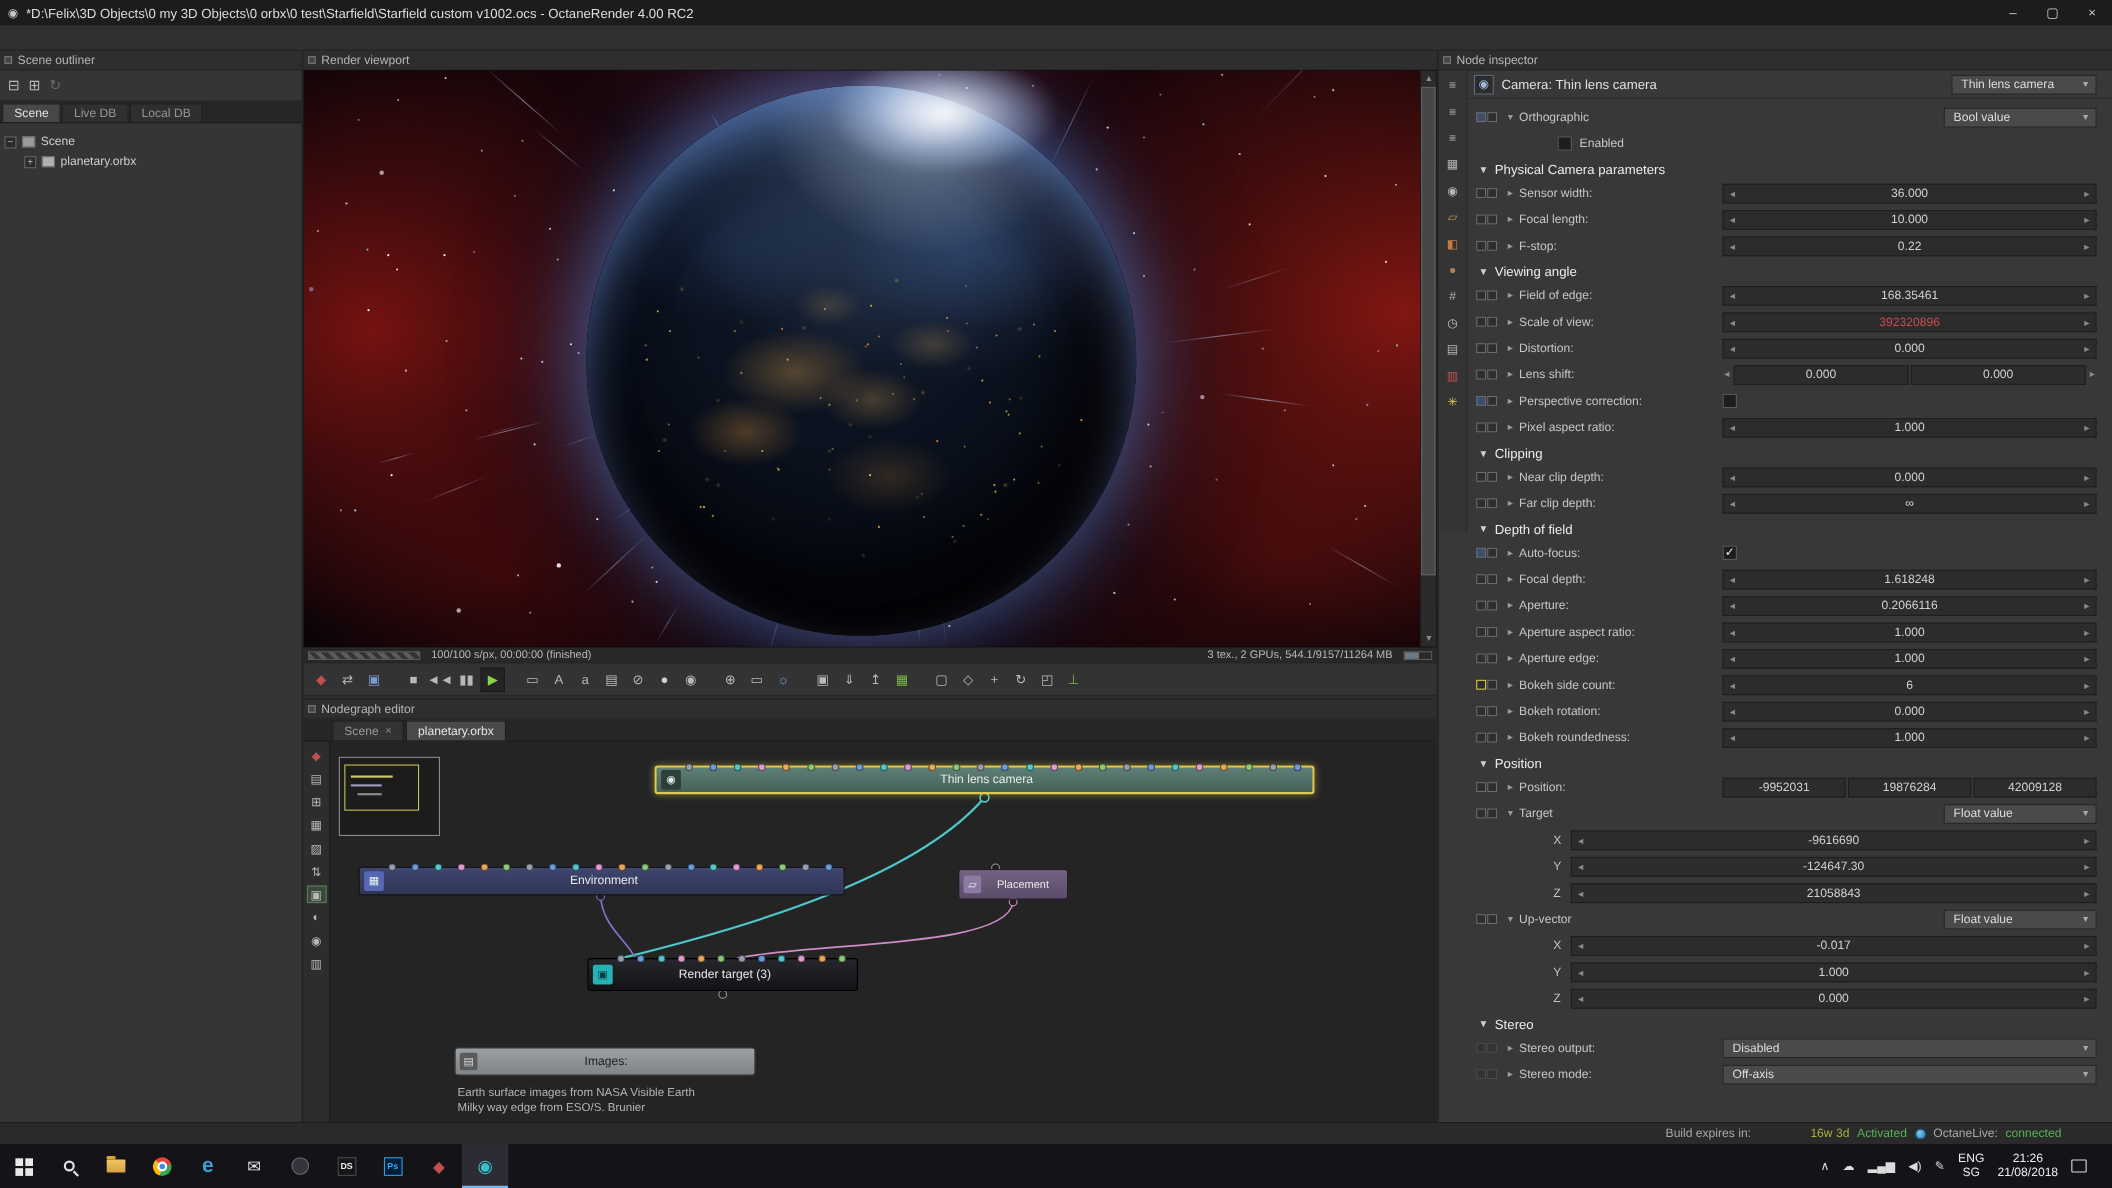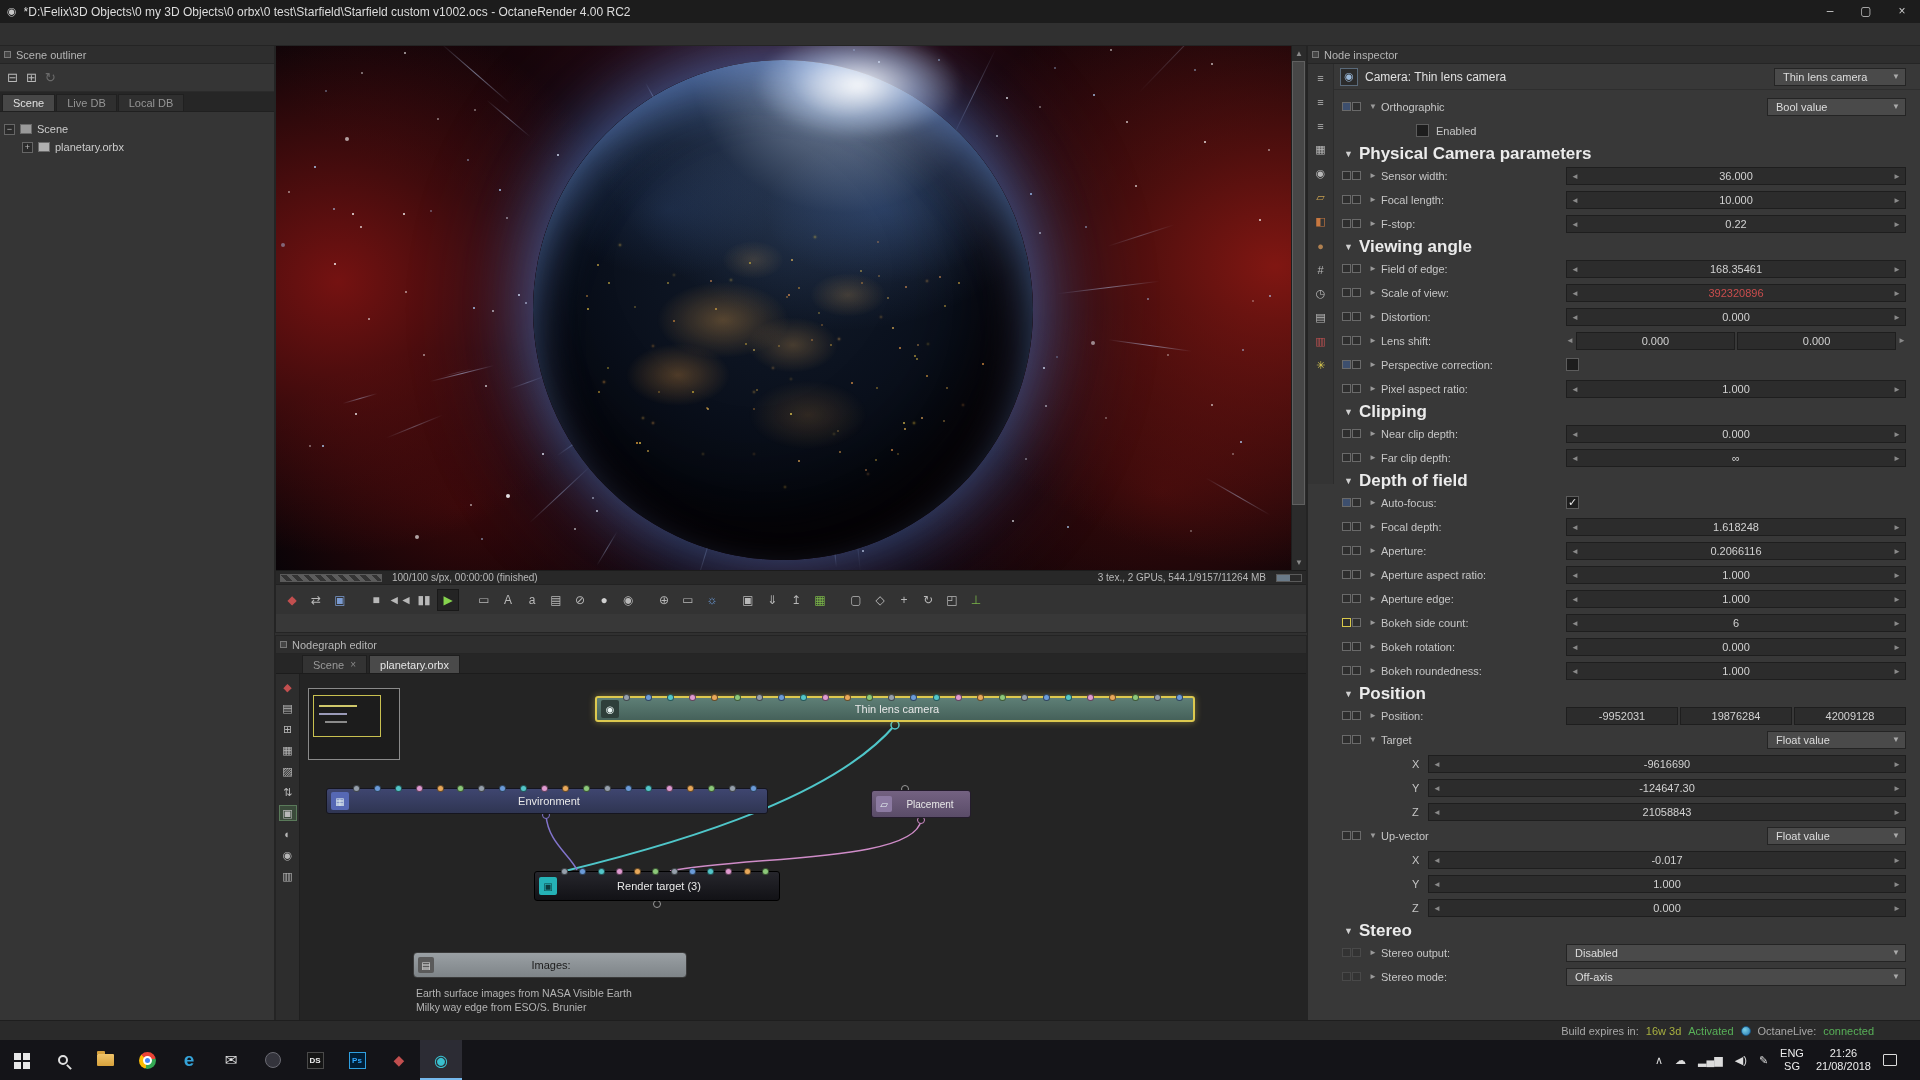--- a/index.html
+++ b/index.html
@@ -158,21 +158,21 @@
 .dd{height:18px;background:#4a4a4a;border:1px solid #242424;display:flex;align-items:center;
  justify-content:space-between;font-size:11px;color:#ddd;padding:0 5px 0 8px;flex:none;}
 .dd .dda{font-size:8px;color:#aaa;margin-left:6px;}
 .dd.type{width:132px;}
 .dd.inline{width:139px;}
 .dd.full{width:340px;}
 .rows{padding:6px 14px 0 8px;}
 .row{display:flex;align-items:center;height:21px;margin-bottom:3px;}
 .sec{display:flex;align-items:center;height:18px;margin:4px 0 2px 2px;gap:6px;}
 .sec .sarr{font-size:9px;color:#cfcfcf;}
-.sec .slbl{font-size:17px;font-weight:bold;color:#ebebeb;}
+.sec .slbl{font-size:12px;font-weight:normal;color:#ebebeb;}
 .ip{display:flex;gap:1px;margin-right:6px;flex:none;}
 .ip span{width:9px;height:9px;background:#2e2e2e;border:1px solid #6a6a6a;display:block;}
 .ip.blue span:first-child{background:#3d4f6e;}
 .ip.yellow span:first-child{border-color:#d8c84a;}
 .ip.gray span{border-color:#494949;background:#333;}
 .exp{width:12px;font-size:8px;color:#9a9a9a;text-align:center;margin-right:2px;flex:none;}
 .lbl{flex:1;font-size:11px;color:#c6c6c6;white-space:nowrap;overflow:hidden;}
 .track{width:340px;height:18px;background:#2c2c2c;border:1px solid #1e1e1e;position:relative;
  display:flex;align-items:center;justify-content:center;font-size:11px;color:#d2d2d2;flex:none;}
 .track.wide{flex:1;width:auto;}
@@ -188,21 +188,21 @@
  font-size:11px;line-height:11px;text-align:center;flex:none;}
 .row.xyz{padding-left:70px;}
 .xyzl{width:16px;font-size:11px;color:#c6c6c6;flex:none;}
 .row.subcheck{padding-left:74px;gap:7px;}
 .row.subcheck .lbl{flex:none;}
 
 
 .statusbar{position:absolute;left:0;top:1020px;width:1920px;height:20px;background:#2a2a2a;
  border-top:1px solid #1e1e1e;display:flex;align-items:center;justify-content:flex-end;
  gap:7px;padding-right:46px;font-size:11px;color:#a8a8a8;}
-.sb-olive{color:#a8b040;}
+.sb-olive{color:#a8b040;margin-left:47px;}
 .sb-green{color:#58b058;}
 .badge{width:10px;height:10px;border-radius:50%;flex:none;
  background:radial-gradient(circle at 35% 35%, #7ad0e8, #2878b0);border:1px solid #1a5a88;}
 
 
 .taskbar{position:absolute;left:0;top:1040px;width:1920px;height:40px;background:#141418;
  display:flex;align-items:stretch;}
 .tb-apps{display:flex;}
 .tb-app{width:42px;display:flex;align-items:center;justify-content:center;position:relative;}
 .tb-app.active{background:#2c2c34;box-shadow:inset 0 -2px 0 #76b9ed;}
@@ -271,20 +271,24 @@
       </div>
       <div class="tree-row child">
         <span class="expander">+</span>
         <span class="tree-icon doc"></span>
         <span>planetary.orbx</span>
       </div>
     </div>
   </div>
 
   <div class="panel vp-panel">
+    <div class="ptitle">
+      <span class="grip"></span>
+      <span>Render viewport</span>
+    </div>
     <div class="vp-canvas">
       <div class="nebula"></div>
       <div class="stars" id="stars" style="box-shadow: rgba(255, 255, 255, 0.53) 492px 504px 0px 0px, rgba(255, 255, 255, 0.94) 266px 407px 0px 0px, rgba(255, 255, 255, 0.46) 749px 412px 0px 0px, rgba(255, 255, 255, 0.45) 33px 399px 0px 0px, rgba(255, 255, 255, 0.44) 470px 350px 0px 0px, rgba(255, 255, 255, 0.93) 281px 108px 0px 0px, rgba(255, 255, 255, 0.89) 231px 449px 0px 1px, rgba(255, 255, 255, 0.77) 586px 504px 0px 0px, rgba(255, 255, 255, 0.69) 128px 6px 0px 0px, rgba(180, 215, 255, 0.52) 918px 23px 0px 0px, rgba(255, 255, 255, 0.43) 588px 415px 0px 0px, rgba(255, 255, 255, 0.46) 372px 407px 0px 0px, rgba(255, 255, 255, 0.56) 147px 308px 0px 0px, rgba(255, 255, 255, 0.47) 464px 412px 0px 1px, rgba(180, 215, 255, 0.58) 966px 303px 0px 0px, rgba(255, 255, 255, 0.61) 769px 359px 0px 0px, rgba(255, 255, 255, 0.76) 209px 339px 0px 0px, rgba(180, 215, 255, 0.57) 450px 25px 0px 1px, rgba(180, 215, 255, 0.54) 662px 13px 0px 0px, rgba(255, 255, 255, 0.63) 140px 490px 0px 1px, rgba(180, 215, 255, 0.55) 871px 252px 0px 0px, rgba(255, 255, 255, 0.64) 249px 256px 0px 0px, rgba(180, 215, 255, 0.88) 964px 395px 0px 0px, rgba(255, 255, 255, 0.9) 646px 357px 0px 0px, rgba(180, 215, 255, 0.45) 458px 123px 0px 0px, rgba(255, 255, 255, 0.52) 522px 55px 0px 0px, rgba(255, 255, 255, 0.83) 320px 464px 0px 0px, rgba(255, 255, 255, 0.61) 70px 92px 0px 1px, rgba(255, 255, 255, 0.63) 544px 473px 0px 0px, rgba(255, 255, 255, 0.59) 194px 458px 0px 0px, rgba(180, 215, 255, 0.41) 154px 164px 0px 0px, rgba(255, 255, 255, 0.45) 198px 63px 0px 0px, rgba(180, 215, 255, 0.93) 38px 120px 0px 0px, rgba(255, 255, 255, 0.67) 935px 358px 0px 0px, rgba(255, 255, 255, 0.56) 426px 200px 0px 0px, rgba(255, 255, 255, 0.65) 92px 272px 0px 0px, rgba(180, 215, 255, 0.76) 506px 268px 0px 0px, rgba(255, 255, 255, 0.93) 242px 248px 0px 0px, rgba(180, 215, 255, 0.5) 623px 195px 0px 0px, rgba(255, 255, 255, 0.54) 322px 182px 0px 0px, rgba(180, 215, 255, 0.66) 427px 113px 0px 0px, rgba(255, 255, 255, 0.7) 544px 122px 0px 0px, rgba(255, 255, 255, 0.65) 763px 186px 0px 0px, rgba(180, 215, 255, 0.35) 780px 310px 0px 0px, rgba(255, 255, 255, 0.89) 79px 367px 0px 0px, rgba(255, 255, 255, 0.95) 344px 122px 0px 0px, rgba(255, 255, 255, 0.74) 850px 75px 0px 0px, rgba(180, 215, 255, 0.67) 457px 44px 0px 0px, rgba(255, 255, 255, 0.36) 829px 371px 0px 0px, rgba(255, 255, 255, 0.49) 161px 72px 0px 0px, rgba(180, 215, 255, 0.91) 223px 143px 0px 0px, rgba(255, 255, 255, 0.53) 992px 103px 0px 0px, rgba(255, 255, 255, 0.56) 316px 451px 0px 0px, rgba(180, 215, 255, 0.9) 46px 399px 0px 0px, rgba(180, 215, 255, 0.76) 738px 183px 0px 0px, rgba(255, 255, 255, 0.54) 12px 145px 0px 0px, rgba(255, 255, 255, 0.83) 983px 173px 0px 0px, rgba(180, 215, 255, 0.83) 791px 480px 0px 0px, rgba(255, 255, 255, 0.53) 85px 26px 0px 0px, rgba(255, 255, 255, 0.7) 564px 350px 0px 0px, rgba(255, 255, 255, 0.35) 976px 254px 0px 0px, rgba(255, 255, 255, 0.78) 84px 180px 0px 0px, rgba(180, 215, 255, 0.44) 470px 431px 0px 0px, rgba(255, 255, 255, 0.76) 602px 15px 0px 0px, rgba(255, 255, 255, 0.85) 544px 174px 0px 0px, rgba(180, 215, 255, 0.57) 402px 241px 0px 0px, rgba(255, 255, 255, 0.92) 127px 167px 0px 0px, rgba(255, 255, 255, 0.53) 816px 296px 0px 1px, rgba(180, 215, 255, 0.63) 365px 66px 0px 0px, rgba(180, 215, 255, 0.59) 654px 70px 0px 0px, rgba(255, 255, 255, 0.37) 341px 228px 0px 1px, rgba(180, 215, 255, 0.91) 197px 261px 0px 0px, rgba(255, 255, 255, 0.66) 298px 482px 0px 0px, rgba(255, 255, 255, 0.69) 935px 17px 0px 0px, rgba(180, 215, 255, 0.64) 343px 356px 0px 0px, rgba(180, 215, 255, 0.59) 205px 492px 0px 0px, rgba(255, 255, 255, 0.77) 736px 474px 0px 0px, rgba(255, 255, 255, 0.74) 720px 89px 0px 0px, rgba(255, 255, 255, 0.6) 129px 245px 0px 0px, rgba(180, 215, 255, 0.44) 778px 21px 0px 0px, rgba(255, 255, 255, 0.37) 914px 484px 0px 0px, rgba(180, 215, 255, 0.55) 318px 308px 0px 0px, rgba(255, 255, 255, 0.84) 561px 268px 0px 1px, rgba(180, 215, 255, 0.56) 809px 180px 0px 0px, rgba(255, 255, 255, 0.95) 321px 238px 0px 0px, rgba(255, 255, 255, 0.95) 58px 217px 0px 0px, rgba(255, 255, 255, 0.43) 763px 60px 0px 0px, rgba(255, 255, 255, 0.91) 559px 72px 0px 0px, rgba(255, 255, 255, 0.88) 767px 321px 0px 0px, rgba(255, 255, 255, 0.56) 583px 225px 0px 1px, rgba(255, 255, 255, 0.38) 366px 280px 0px 0px, rgba(180, 215, 255, 0.59) 575px 369px 0px 1px, rgba(180, 215, 255, 0.49) 577px 224px 0px 0px, rgba(180, 215, 255, 0.8) 646px 172px 0px 0px, rgba(255, 255, 255, 0.59) 834px 3px 0px 0px, rgba(180, 215, 255, 0.37) 577px 3px 0px 0px, rgba(255, 255, 255, 0.74) 859px 139px 0px 0px, rgba(180, 215, 255, 0.91) 288px 230px 0px 0px, rgba(255, 255, 255, 0.86) 928px 95px 0px 0px, rgba(180, 215, 255, 0.86) 817px 48px 0px 0px, rgba(255, 255, 255, 0.71) 216px 264px 0px 0px, rgba(180, 215, 255, 0.9) 754px 147px 0px 0px, rgba(255, 255, 255, 0.39) 956px 407px 0px 0px, rgba(180, 215, 255, 0.44) 49px 44px 0px 0px, rgba(255, 255, 255, 0.36) 738px 326px 0px 0px, rgba(255, 255, 255, 0.84) 730px 51px 0px 0px, rgba(180, 215, 255, 0.72) 993px 249px 0px 0px, rgba(180, 215, 255, 0.44) 6px 198px 0px 1px, rgba(255, 255, 255, 0.54) 230px 171px 0px 0px, rgba(255, 255, 255, 0.38) 465px 199px 0px 0px, rgba(180, 215, 255, 0.51) 191px 113px 0px 0px, rgba(255, 255, 255, 0.58) 456px 134px 0px 0px, rgba(255, 255, 255, 0.42) 891px 308px 0px 0px, rgba(255, 255, 255, 0.95) 724px 281px 0px 0px, rgba(255, 255, 255, 0.4) 549px 390px 0px 0px, rgba(255, 255, 255, 0.41) 297px 290px 0px 0px, rgba(180, 215, 255, 0.38) 620px 230px 0px 0px, rgba(255, 255, 255, 0.93) 76px 167px 0px 0px, rgba(180, 215, 255, 0.68) 57px 162px 0px 0px, rgba(255, 255, 255, 0.74) 642px 444px 0px 0px;"></div>
       <div id="fx">
           <div class="streak" style="left:830px;top:189px;width:70px;transform:rotate(342deg);opacity:0.33"></div>
           <div class="streak" style="left:533px;top:479px;width:93px;transform:rotate(84deg);opacity:0.31"></div>
           <div class="streak" style="left:233px;top:336px;width:37px;transform:rotate(160deg);opacity:0.31"></div>
           <div class="streak" style="left:154px;top:27px;width:91px;transform:rotate(221deg);opacity:0.61"></div>
           <div class="streak" style="left:405px;top:509px;width:48px;transform:rotate(107deg);opacity:0.29"></div>
           <div class="streak" style="left:357px;top:58px;width:49px;transform:rotate(241deg);opacity:0.67"></div>

